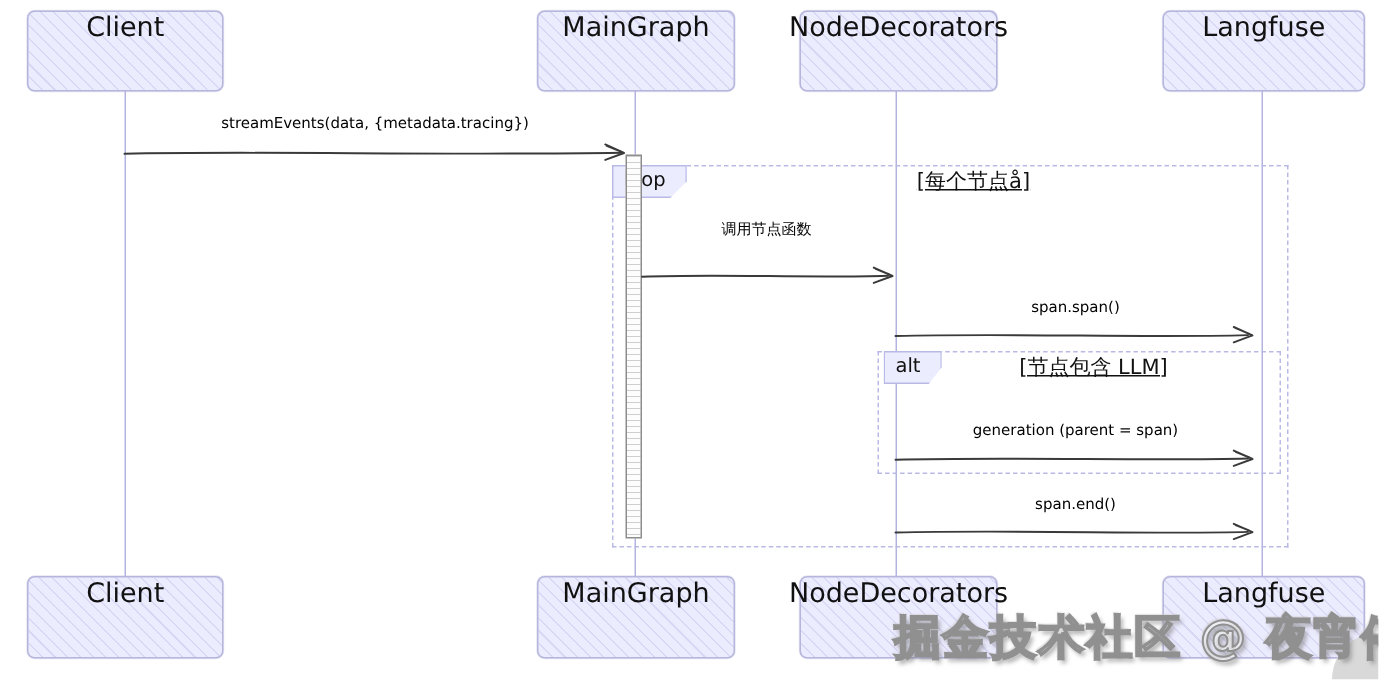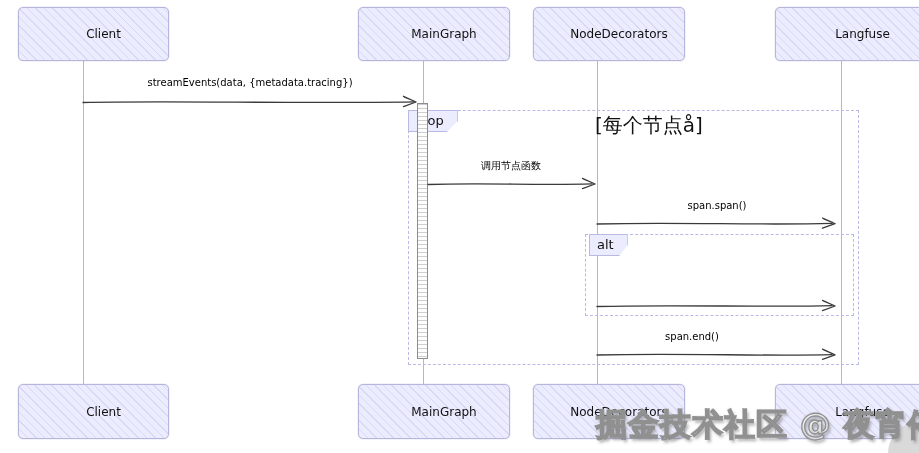--- a/index.html
+++ b/index.html
@@ -10,39 +10,38 @@
     color:#111;
   }
   
   .pbox {
     position:absolute; height:52px;
     background-color:#ececff;
     background-image:repeating-linear-gradient(45deg,
       rgba(148,148,210,0.22) 0px, rgba(148,148,210,0.22) 1px,
       transparent 1px, transparent 6px);
     border:1.4px solid #b6b6dd; border-radius:5px;
-    display:flex; align-items:center; justify-content:center;
-    font-size:12px; box-shadow:0 0 0 0.5px rgba(182,182,221,0.35);
+    display:flex; justify-content:center;
+    font-size:18px; box-shadow:0 0 0 0.5px rgba(182,182,221,0.35);
     z-index:10;
-    padding-left:20px;
   }
   .pbox.bottom { height:53px; }
   
   .lifeline { position:absolute; top:59px; height:327px; width:1.5px; background:#b3b3e0; z-index:1; }
   
   .frame { position:absolute; border:1.3px dashed #b9b9e6; z-index:2; }
   .frame-label {
     position:absolute; background:#ececff; border:1px solid #b9b9e6;
     font-size:13px; line-height:17px; padding:1px 13px 2px 7px;
     clip-path:polygon(0 0,100% 0,100% 50%,78% 100%,0 100%);
     z-index:3;
   }
   .cond {
     position:absolute; transform:translateX(-50%); white-space:nowrap;
-    font-size:20px; z-index:3;
+    font-size:14px; z-index:3;text-decoration:underline;
   }
   
   .activation {
     position:absolute; left:417px; top:103px; width:9px; height:254px;
     background-color:#fdfdfd;
     background-image:repeating-linear-gradient(180deg,
       rgba(120,120,120,0.35) 0px, rgba(120,120,120,0.35) 1px,
       transparent 1px, transparent 4px);
     border:1px solid #8d8d8d; z-index:4;
   }
@@ -74,20 +73,21 @@
   <div class="lifeline" style="left:422.5px"></div>
   <div class="lifeline" style="left:596.5px"></div>
   <div class="lifeline" style="left:840.5px"></div>
 
   <div class="frame" style="left:408px; top:110px; width:449px; height:253px"></div>
   <div class="frame-label" style="left:408px; top:110px">loop</div>
   <div class="cond" style="left:649px; top:112px">[每个节点å]</div>
 
   <div class="frame" style="left:585px; top:234px; width:267px; height:80px"></div>
   <div class="frame-label" style="left:589px; top:234px">alt</div>
+  <div class="cond" style="left:729px; top:236px">[节点包含 LLM]</div>
 
   <div class="activation"></div>
 
   <svg id="arrows" width="919" height="453" viewBox="0 0 919 453">
     <g stroke="#3a3a3a" stroke-width="1.3" fill="none" stroke-linecap="round">
 
       <g>
         <path d="M83,102.5 C170,100.5 300,103.8 414,101.8"></path>
         <path d="M416,102 L403.5,96.3 M416,102 L403.5,106.6 M414,101 L404.5,97.2"></path>
       </g>
@@ -108,23 +108,24 @@
       </g>
 
       <g>
         <path d="M597,355 C680,353 770,356.4 832,354.6"></path>
         <path d="M835,354.8 L822.5,349.2 M835,354.8 L822.5,359.4 M833,353.8 L823.8,350"></path>
       </g>
     </g>
   </svg>
 
   <div class="msg" style="left:250px; top:77px">streamEvents(data, {metadata.tracing})</div>
-  <div class="msg" style="left:511px; top:159px">调用节点函数</div>
+  <div class="msg" style="left:511px; top:146px">调用节点函数</div>
   <div class="msg" style="left:717px; top:200px">span.span()</div>
-  <div class="msg" style="left:692px; top:331px">span.end()</div>
+  <div class="msg" style="left:717px; top:282px">generation (parent = span)</div>
+  <div class="msg" style="left:717px; top:331px">span.end()</div>
 
   <div class="pbox" style="left:18px;  top:7px; width:129px">
     <span>Client</span>
   </div>
   <div class="pbox" style="left:358px; top:7px; width:130px">
     <span>MainGraph</span>
   </div>
   <div class="pbox" style="left:533px; top:7px; width:130px">
     <span>NodeDecorators</span>
   </div>

